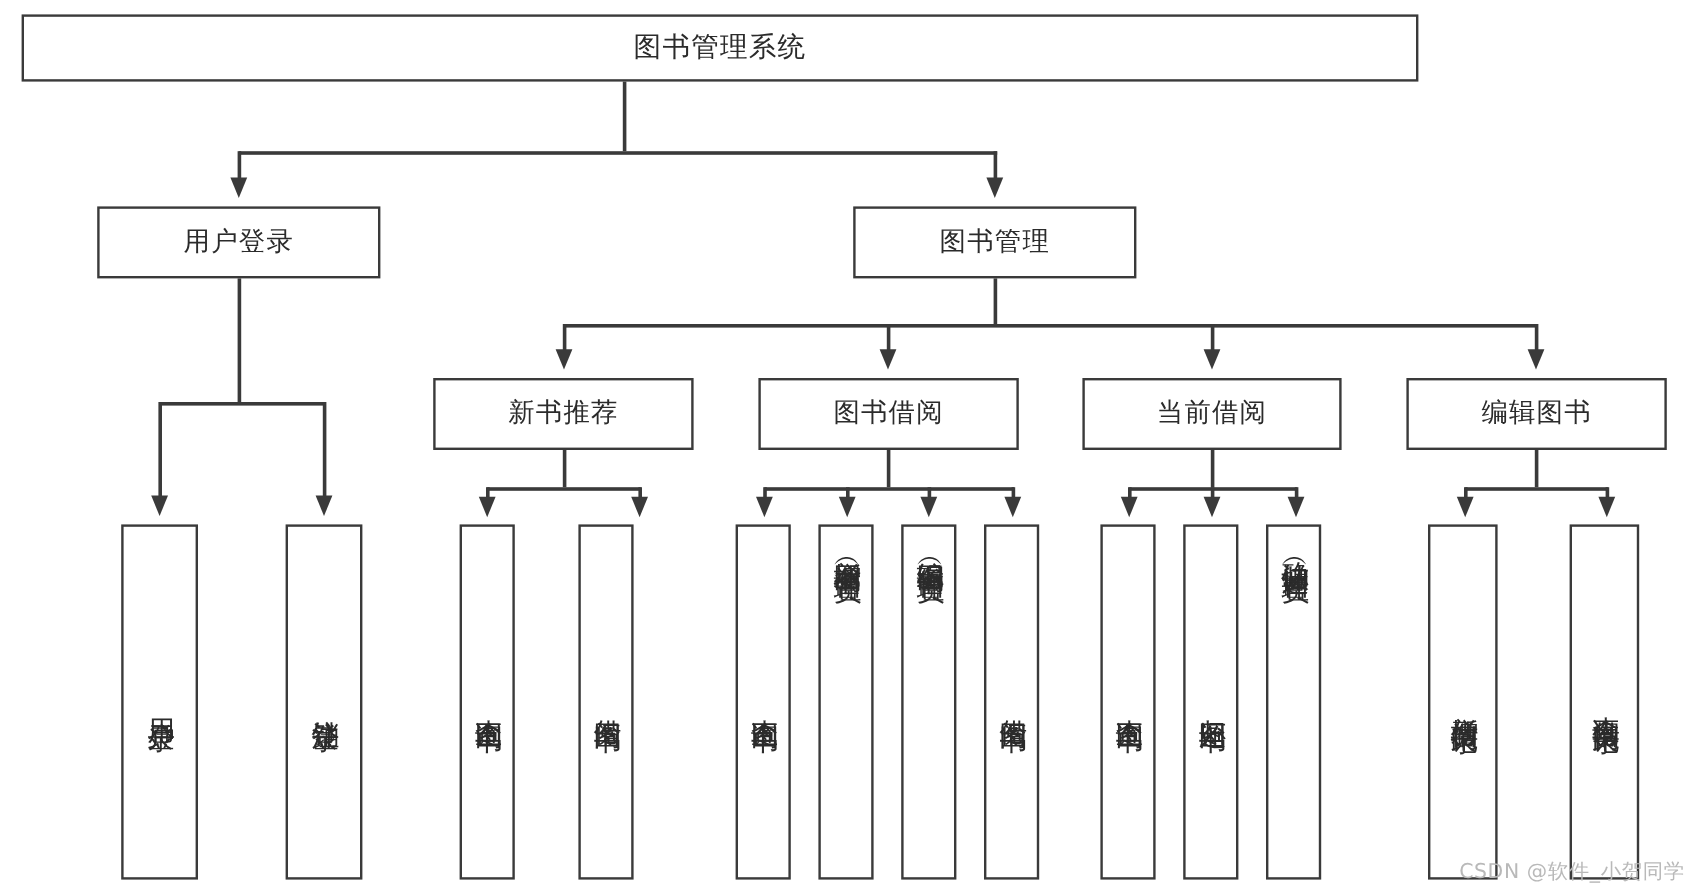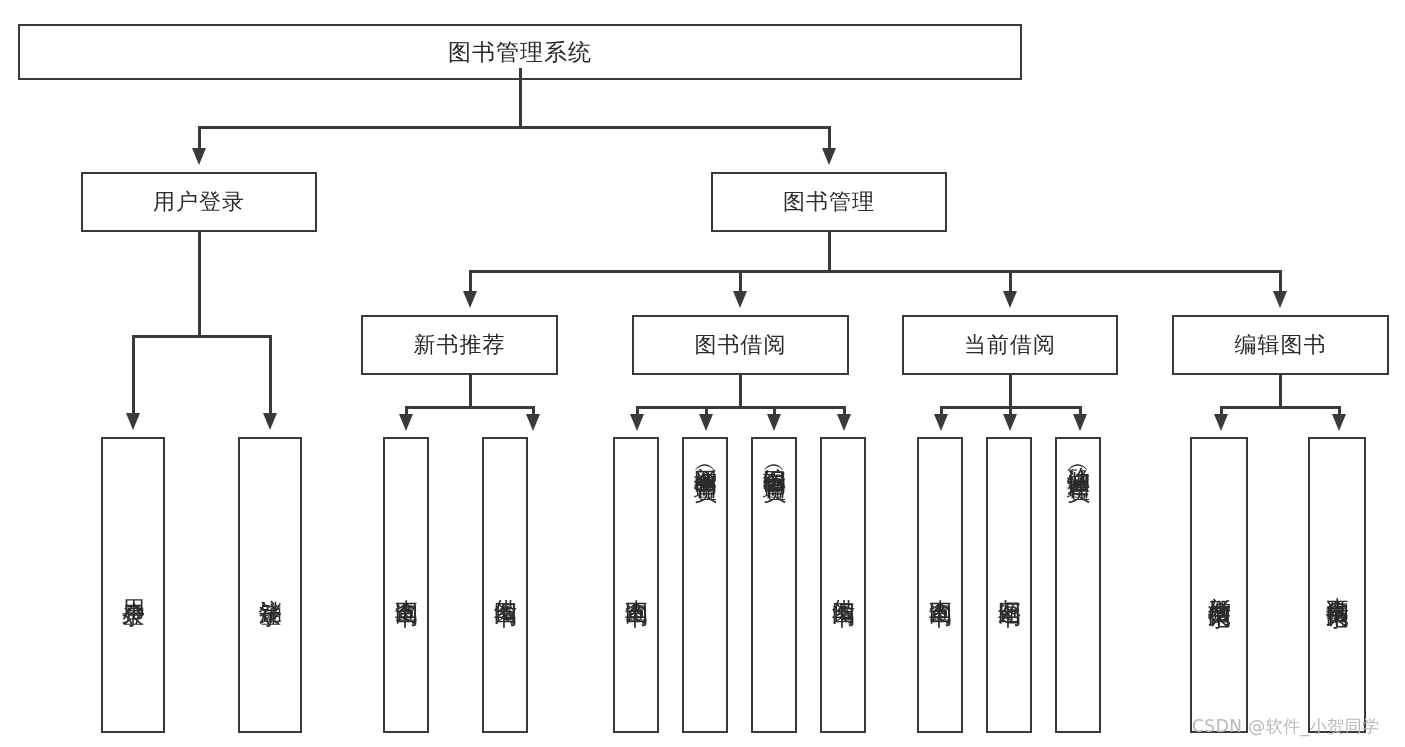--- a/index.html
+++ b/index.html
@@ -72,28 +72,29 @@
     border-top:17px solid #3a3a3a;
   }
   
   #watermark{
     position:absolute;
     color:#b9b9b9;
     font-size:17px;
     letter-spacing:0.5px;
     white-space:nowrap;
     user-select:none;
+    padding-left:24px;
   }
 </style>
 </head>
 <body>
 
 <div id="canvas">
 
-  <div class="node horiz" id="node-root" style="left:18px;top:12px;width:1004px;height:56px;margin-top:12px;">
+  <div class="node horiz" id="node-root" style="left:18px;top:12px;width:1164px;height:56px;">
     <span class="lbl">图书管理系统</span>
   </div>
 
   <div class="ln v" style="left:519px;top:68px;height:58px;"></div>
 
   <div class="ln h" style="left:199px;top:126px;width:632px;"></div>
 
   <div class="ln v" style="left:198px;top:126px;height:24px;"></div>
   <div class="arrow" style="left:192px;top:148px;"></div>
 
@@ -123,21 +124,21 @@
 
   <div class="ln v" style="left:739px;top:270px;height:23px;"></div>
   <div class="arrow" style="left:733px;top:291px;"></div>
 
   <div class="ln v" style="left:1009px;top:270px;height:23px;"></div>
   <div class="arrow" style="left:1003px;top:291px;"></div>
 
   <div class="ln v" style="left:1279px;top:270px;height:23px;"></div>
   <div class="arrow" style="left:1273px;top:291px;"></div>
 
-  <div class="node horiz" id="node-new-book" style="left:361px;top:315px;width:197px;height:60px;">
+  <div class="node horiz" id="node-new-book" style="left:361px;top:315px;width:217px;height:60px;">
     <span class="lbl">新书推荐</span>
   </div>
 
   <div class="node horiz" id="node-book-borrow" style="left:632px;top:315px;width:217px;height:60px;">
     <span class="lbl">图书借阅</span>
   </div>
 
   <div class="node horiz" id="node-current-borrow" style="left:902px;top:315px;width:216px;height:60px;">
     <span class="lbl">当前借阅</span>
   </div>

